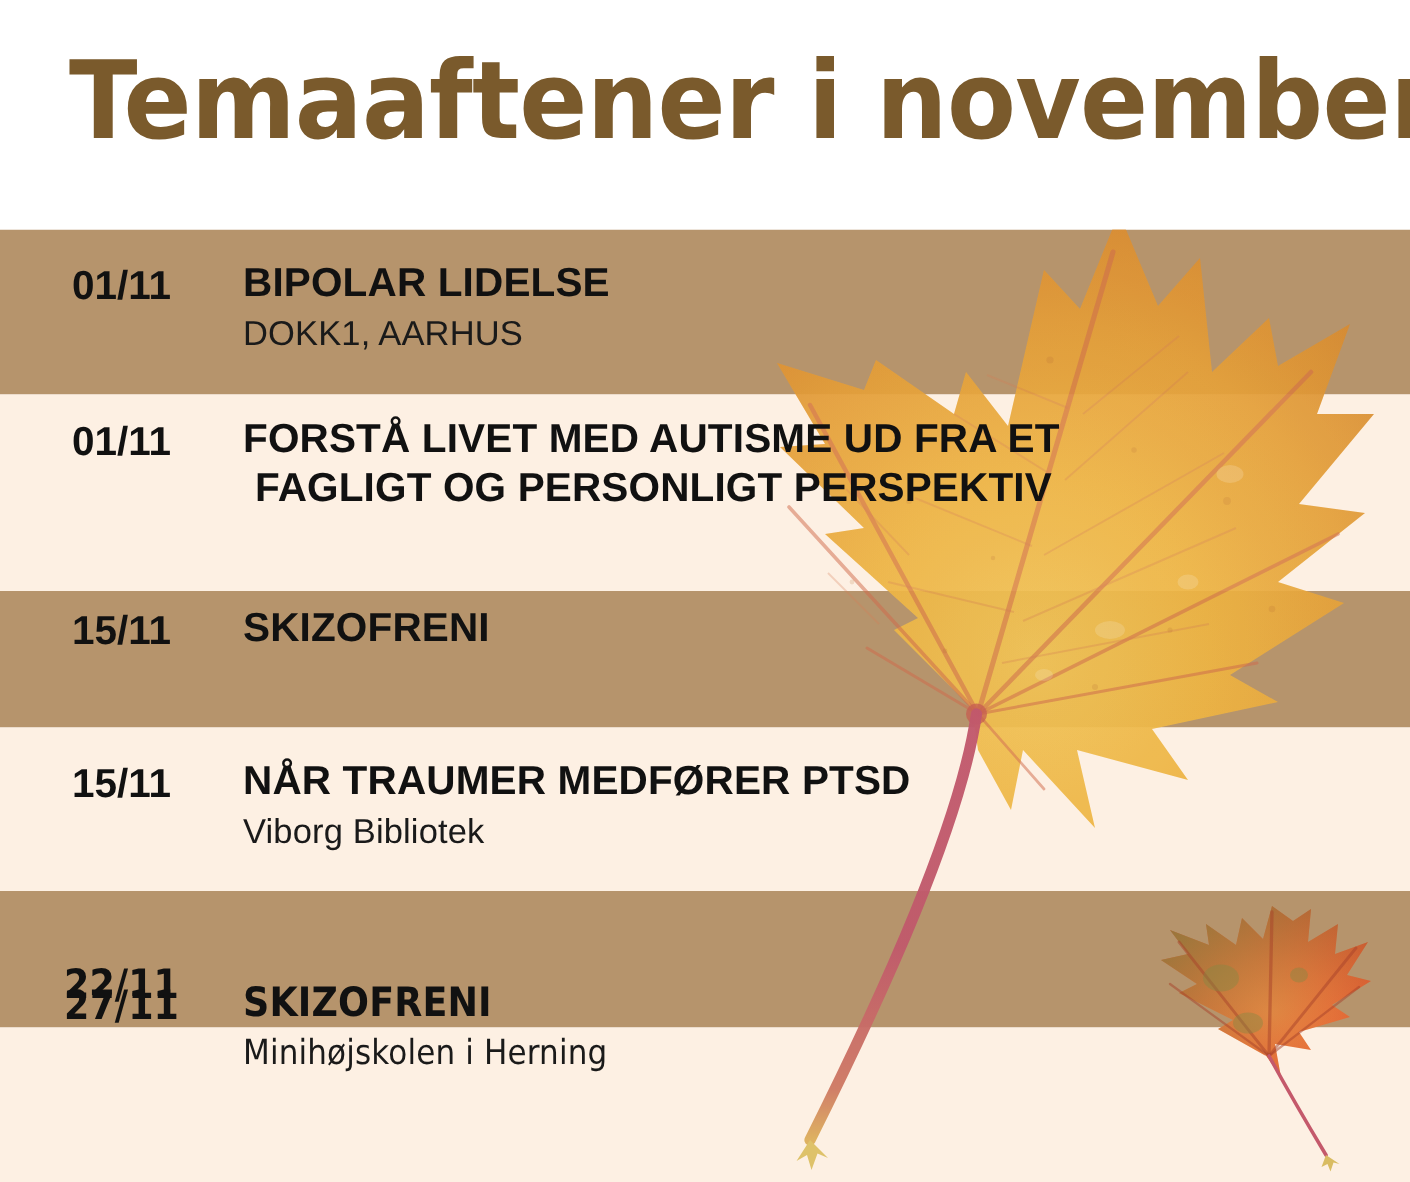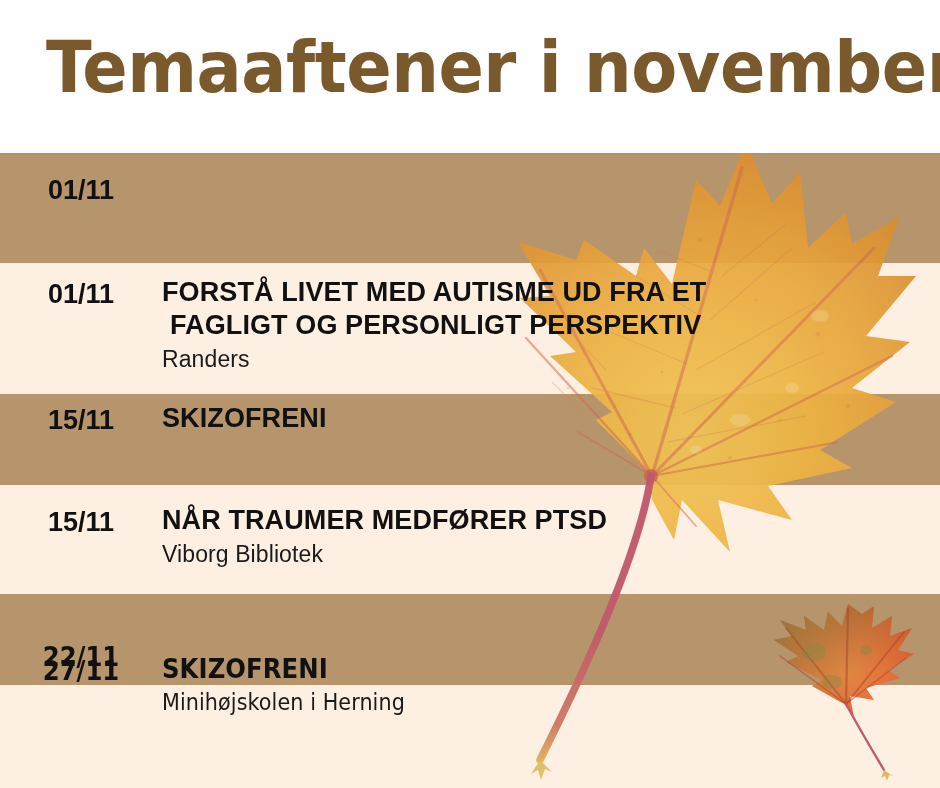--- a/index.html
+++ b/index.html
@@ -297,30 +297,35 @@
   </div>
 
   <div id="title-area">
     <div id="poster-title">Temaaftener i november</div>
   </div>
 
   <div id="rows">
 
     <div class="row wide" id="row-0">
       <div class="row-date">01/11</div>
+      <div class="row-body">
+        <div class="row-title">
+          <span>BIPOLAR LIDELSE</span>
+        </div>
+        <div class="row-venue">DOKK1, AARHUS</div>
+      </div>
     </div>
 
     <div class="row wide" id="row-1">
       <div class="row-date">01/11</div>
       <div class="row-body">
         <div class="row-title">
           <span>FORSTÅ LIVET MED AUTISME UD FRA ET</span>
           <span class="line2">FAGLIGT OG PERSONLIGT PERSPEKTIV</span>
         </div>
-        <div class="row-venue">Randers</div>
       </div>
     </div>
 
     <div class="row wide" id="row-2">
       <div class="row-date">15/11</div>
       <div class="row-body">
         <div class="row-title">
           <span>SKIZOFRENI</span>
         </div>
       </div>

